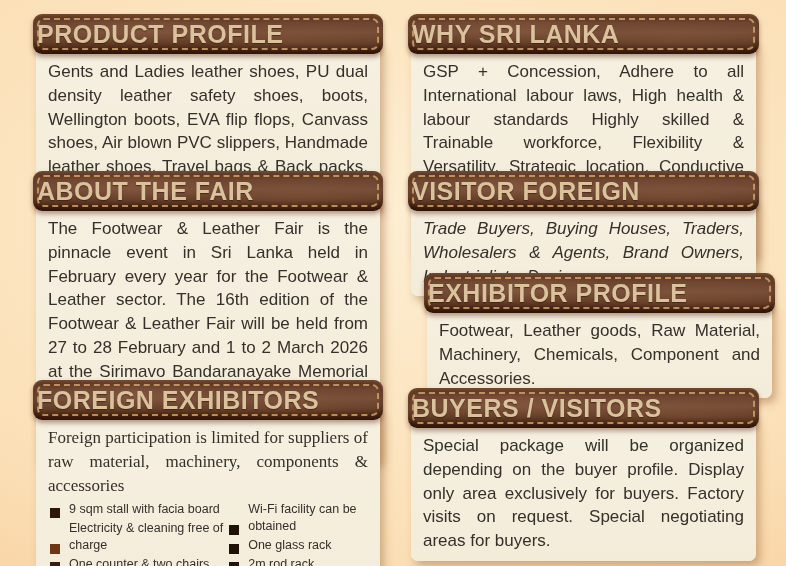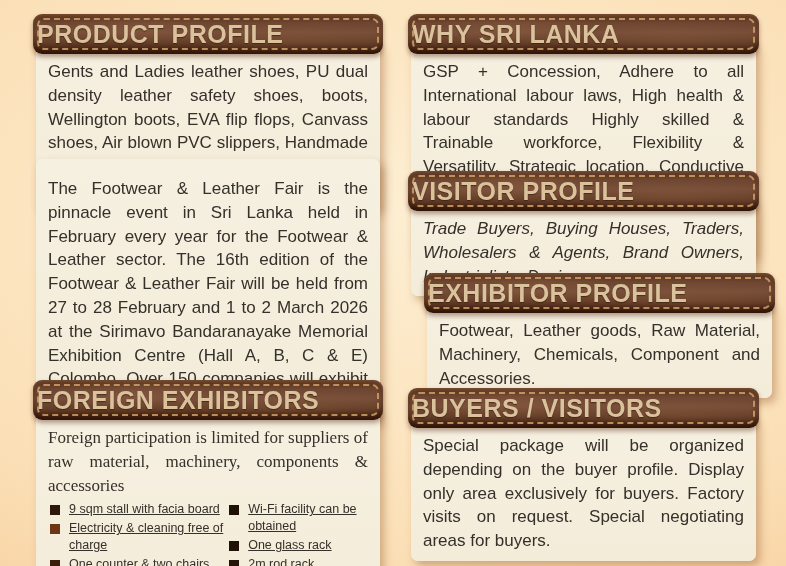--- a/index.html
+++ b/index.html
@@ -75,26 +75,25 @@
     text-align: justify;
   }
 
   .cols { display: flex; margin-top: 4px; }
   .col-left  { width: 56%; }
   .col-right { width: 44%; }
 
   ul.bullets { list-style: none; }
   ul.bullets li {
     display: flex;
-    align-items: flex-start;
+    align-items: flex-end;
     margin-bottom: 2px;
     font-size: 12.5px;
     line-height: 1.34;
     color: #34302a;
-    text-decoration: underline;
   }
   .sq {
     flex: 0 0 auto;
     width: 10px;
     height: 10px;
     margin: 4px 9px 0 2px;
     background: #2e1809;
   }
 </style>
 </head>
@@ -114,28 +113,31 @@
   <section class="card" style="left:408px; top:14px; width:351px;">
     <div class="bar">
       <span class="bar-title">WHY SRI LANKA</span>
     </div>
     <div class="box" style="min-height:104px;">
       <p class="body">GSP + Concession, Adhere to all International labour laws, High health &amp; labour standards Highly skilled &amp; Trainable workforce, Flexibility &amp; Versatility, Strategic location, Conductive political &amp; Economic environment, Excellent ethical compliance record, Well-developed infrastructure.</p>
     </div>
   </section>
 
   <section class="card" style="left:33px; top:171px; width:350px;">
+    <div class="bar">
+      <span class="bar-title">ABOUT THE FAIR</span>
+    </div>
     <div class="box" style="min-height:150px;">
       <p class="body">The Footwear &amp; Leather Fair is the pinnacle event in Sri Lanka held in February every year for the Footwear &amp; Leather sector. The 16th edition of the Footwear &amp; Leather Fair will be held from 27 to 28 February and 1 to 2 March 2026 at the Sirimavo Bandaranayake Memorial Exhibition Centre (Hall A, B, C &amp; E) Colombo. Over 150 companies will exhibit their products in 280 stalls.</p>
     </div>
   </section>
 
   <section class="card" style="left:408px; top:171px; width:351px;">
     <div class="bar">
-      <span class="bar-title">VISITOR PROFILE</span>
+      <span class="bar-title">VISITOR FOREIGN</span>
     </div>
     <div class="box" style="min-height:46px;font-style:italic;">
       <p class="body">Trade Buyers, Buying Houses, Traders, Wholesalers &amp; Agents, Brand Owners, Industrialists, Designers</p>
     </div>
   </section>
 
   <section class="card" style="left:424px; top:273px; width:351px;">
     <div class="bar">
       <span class="bar-title">EXHIBITOR PROFILE</span>
     </div>

